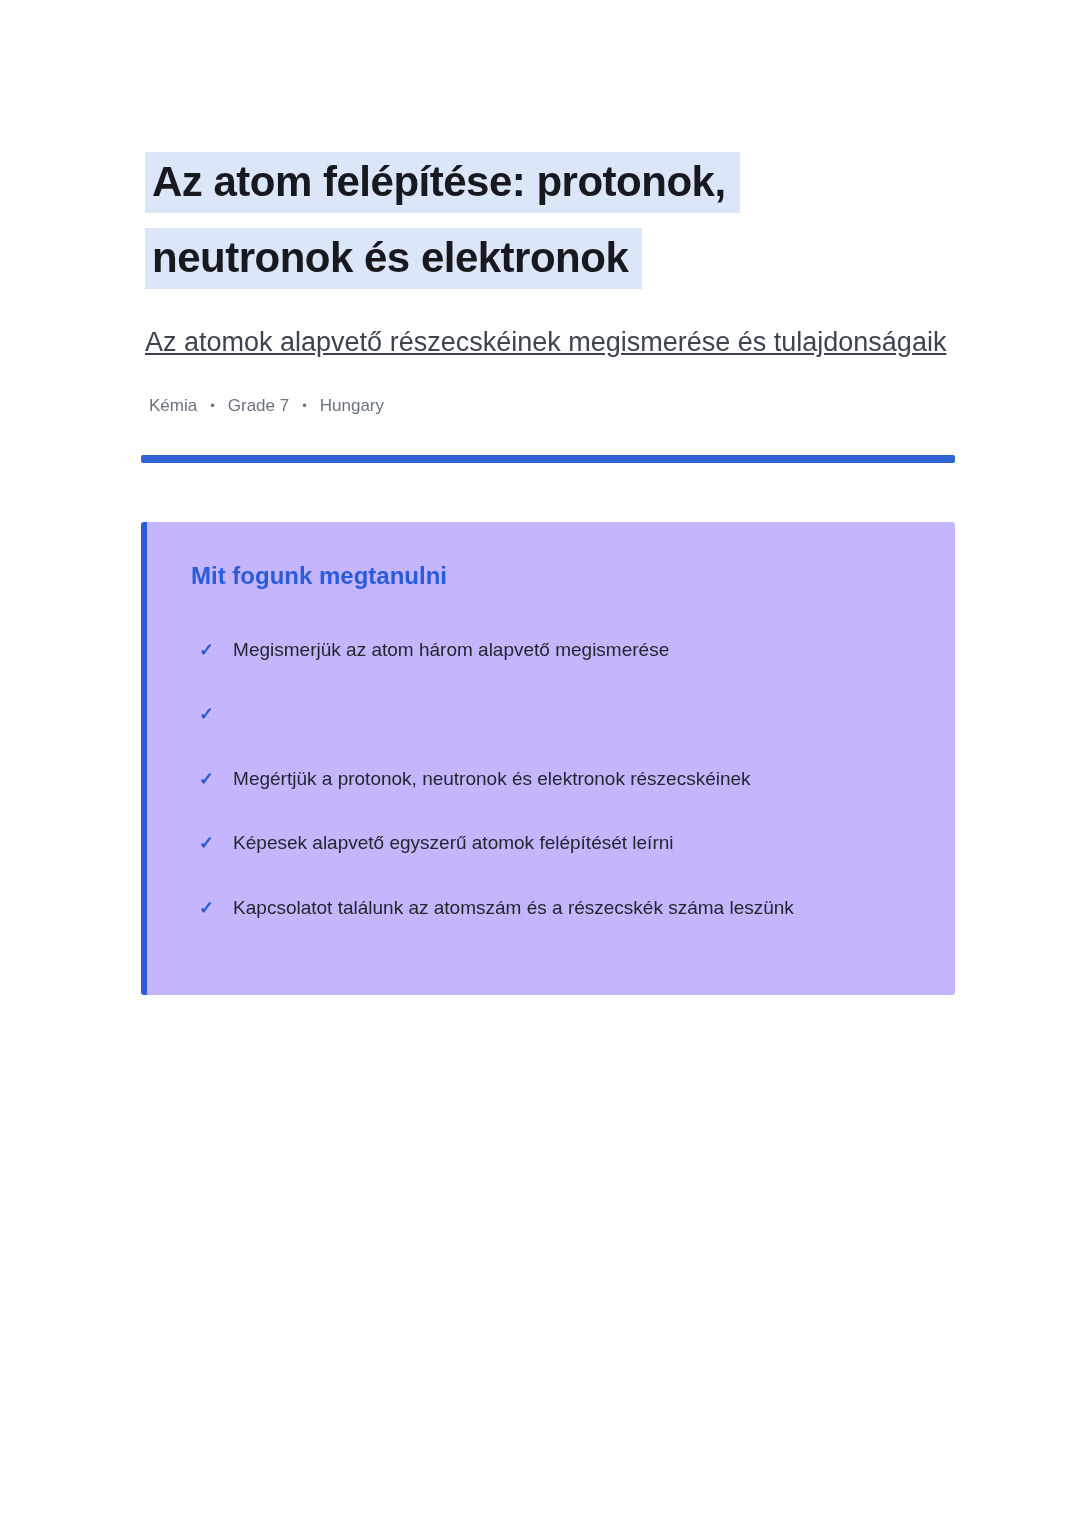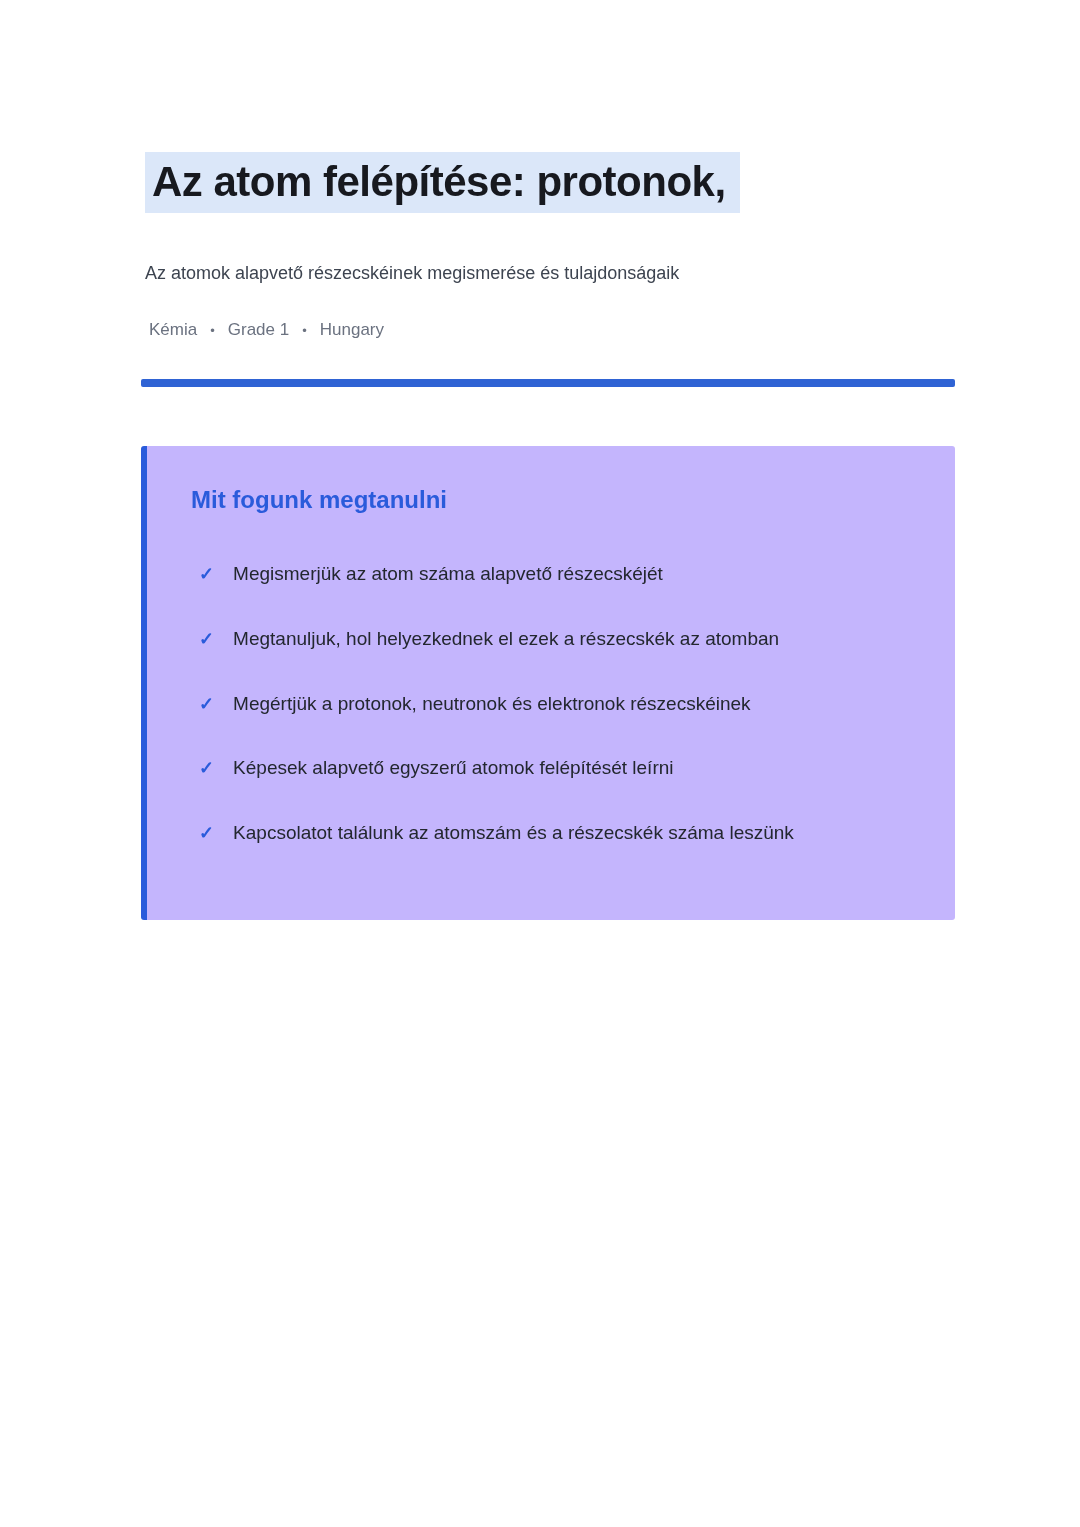--- a/index.html
+++ b/index.html
@@ -27,24 +27,25 @@
   }
   .title .hl {
     display: inline-block;
     background: #dbe7f9;
     padding: 9px 14px 10px 7px;
     margin-bottom: 15px;
   }
 
   
   .subtitle {
-    margin-top: 25px;
-    font-size: 18px;
+    margin-top: 12px;
+    font-size: 27px;
     color: #3d4450;
     line-height: 1.4;
+    text-decoration: underline;
   }
 
   
   .meta {
     margin-top: 22px;
     font-size: 17px;
     color: #6b7280;
     display: flex;
     align-items: center;
     gap: 5px;
@@ -98,45 +99,45 @@
     flex: 0 0 auto;
   }
 </style>
 </head>
 <body>
 
 <div class="page">
 
   <h1 class="title">
     <span class="hl">Az atom felépítése: protonok,</span><br>
+    <span class="hl">neutronok és elektronok</span>
   </h1>
 
   <p class="subtitle">Az atomok alapvető részecskéinek megismerése és tulajdonságaik</p>
 
   <div class="meta">
     <span>Kémia</span>
     <span class="dot">•</span>
-    <span>Grade 1</span>
+    <span>Grade 7</span>
     <span class="dot">•</span>
     <span>Hungary</span>
   </div>
 
   <div class="divider"></div>
 
   <section class="card">
     <h2 class="card-heading">Mit fogunk megtanulni</h2>
 
     <ul class="objectives">
       <li class="objective">
         <span class="check">✓</span>
-        <span>Megismerjük az atom száma alapvető részecskéjét</span>
+        <span>Megismerjük az atom három alapvető megismerése</span>
       </li>
       <li class="objective">
         <span class="check">✓</span>
-        <span>Megtanuljuk, hol helyezkednek el ezek a részecskék az atomban</span>
       </li>
       <li class="objective">
         <span class="check">✓</span>
         <span>Megértjük a protonok, neutronok és elektronok részecskéinek</span>
       </li>
       <li class="objective">
         <span class="check">✓</span>
         <span>Képesek alapvető egyszerű atomok felépítését leírni</span>
       </li>
       <li class="objective">

